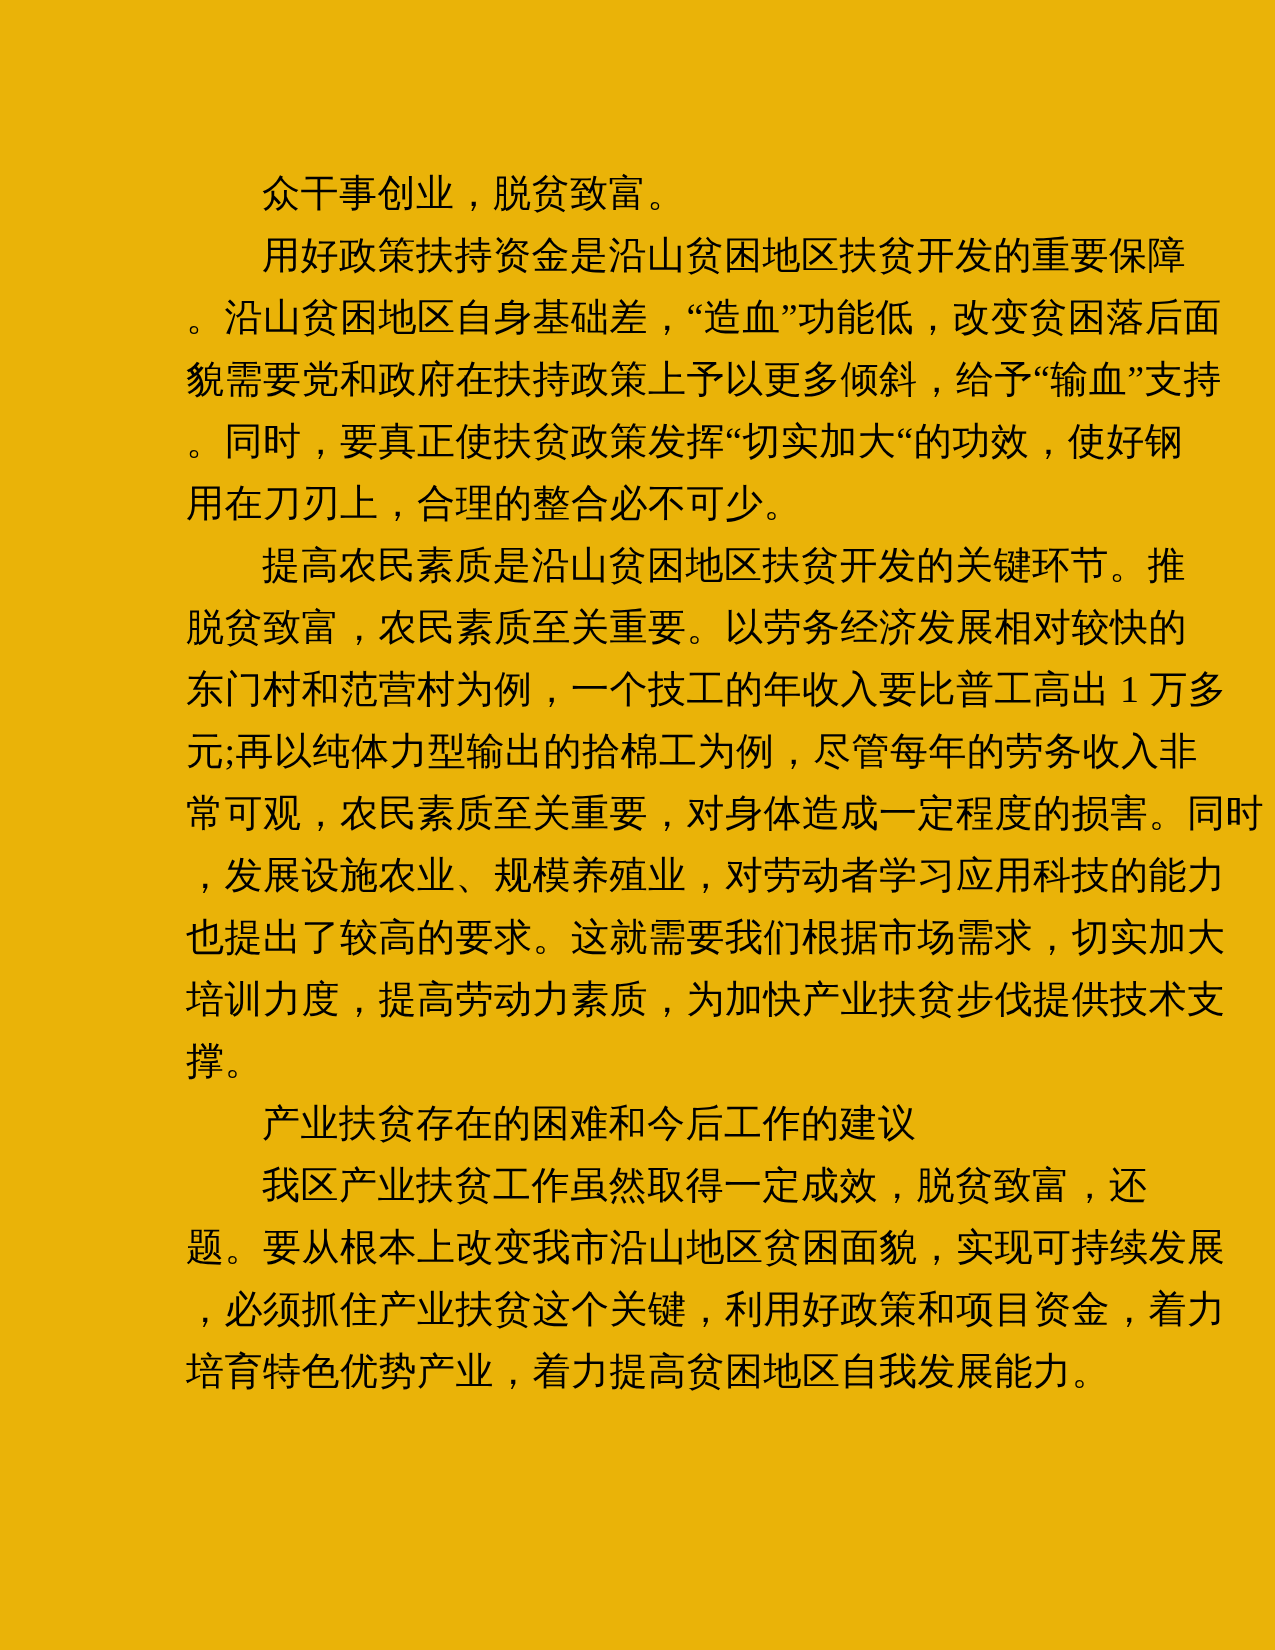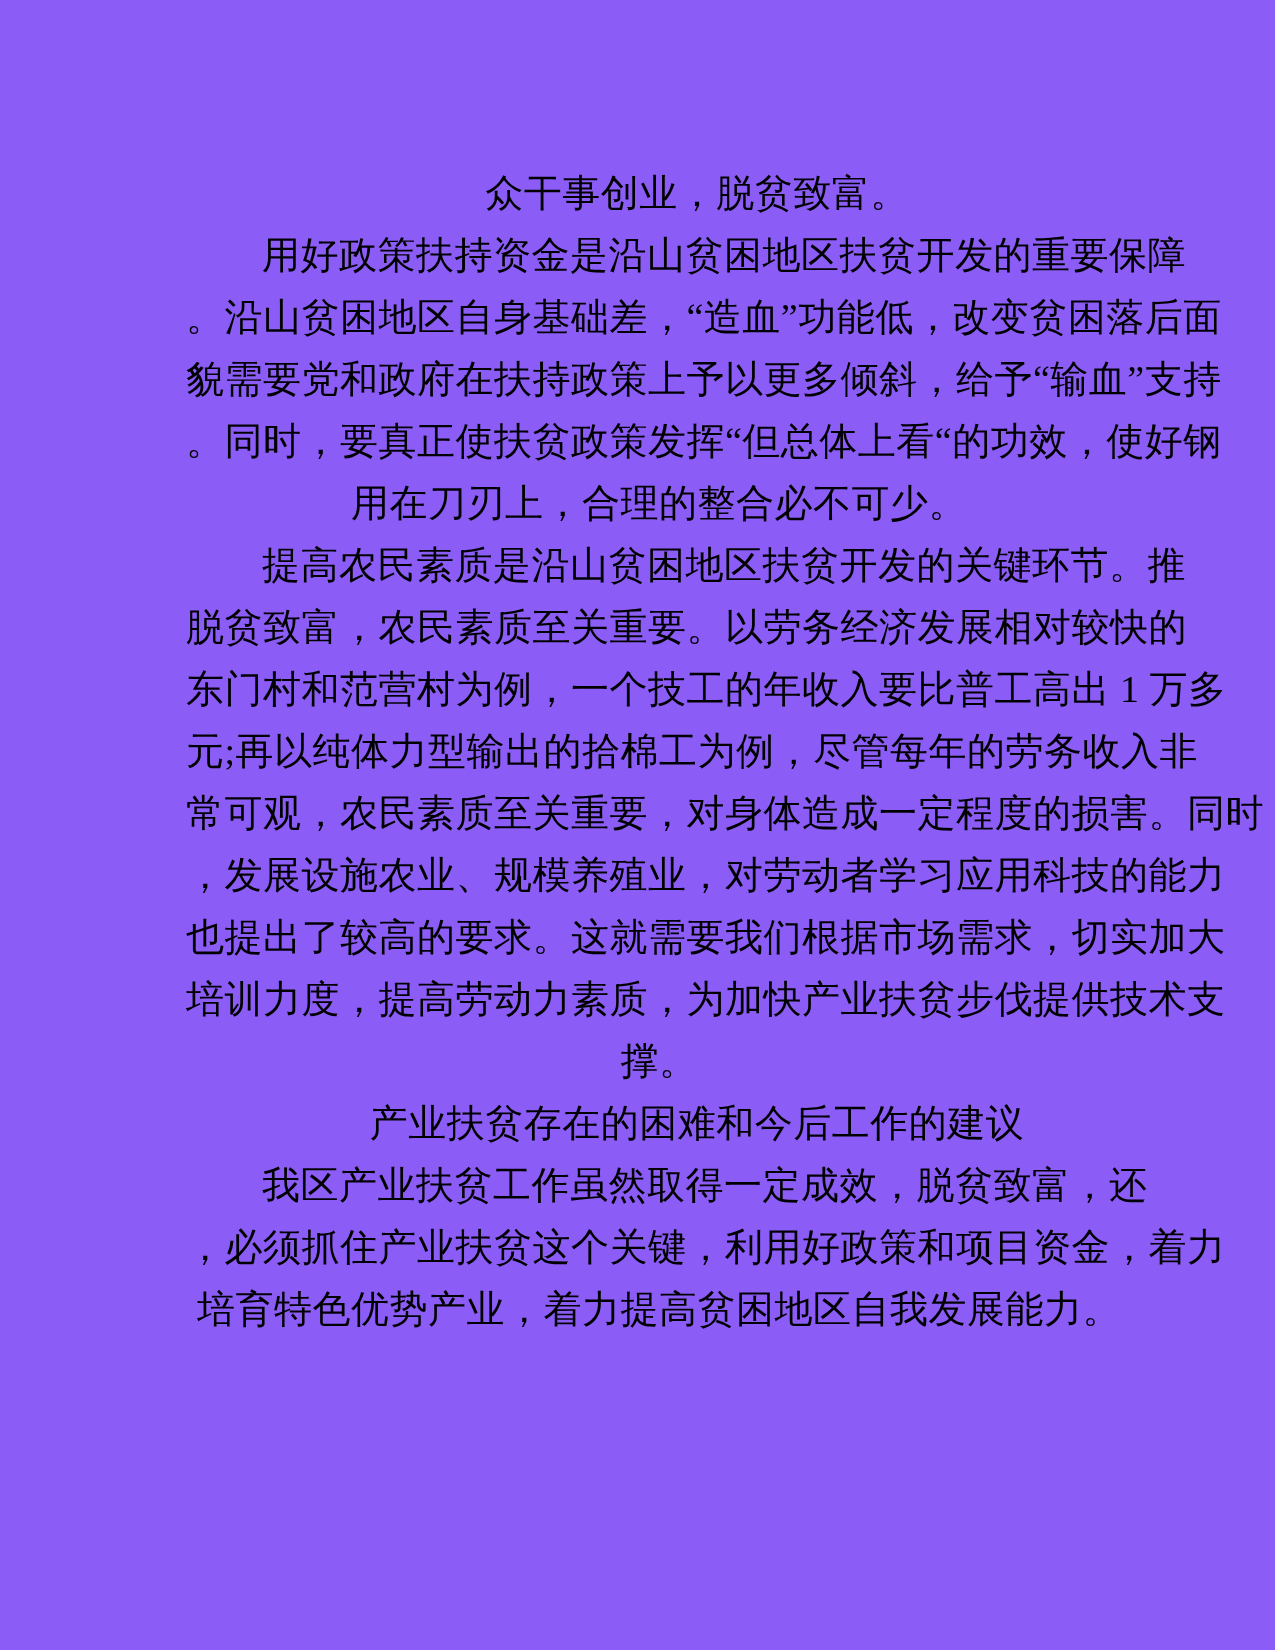--- a/index.html
+++ b/index.html
@@ -13,22 +13,21 @@
     position: relative;
     overflow: hidden;
     font-family: "Liberation Serif", "DejaVu Serif", serif;
   }
   .page {
     position: absolute;
     left: 0;
     top: 0;
     width: 1275px;
     height: 1650px;
-    background: #8b5cf6;
-    text-align: center;
+    background: #eab308;
   }
   .text-block {
     position: absolute;
     left: 186px;
     top: 162px;
     width: 946px;
     color: #000000;
     font-size: 38px;
     font-weight: 400;
   }
@@ -44,29 +43,30 @@
 </style>
 </head>
 <body>
 
 <div class="page">
   <div class="text-block">
     <div class="line indent">众干事创业，脱贫致富。</div>
     <div class="line indent">用好政策扶持资金是沿山贫困地区扶贫开发的重要保障</div>
     <div class="line">。沿山贫困地区自身基础差，“造血”功能低，改变贫困落后面</div>
     <div class="line">貌需要党和政府在扶持政策上予以更多倾斜，给予“输血”支持</div>
-    <div class="line">。同时，要真正使扶贫政策发挥“但总体上看“的功效，使好钢</div>
+    <div class="line">。同时，要真正使扶贫政策发挥“切实加大“的功效，使好钢</div>
     <div class="line">用在刀刃上，合理的整合必不可少。</div>
     <div class="line indent">提高农民素质是沿山贫困地区扶贫开发的关键环节。推</div>
     <div class="line">脱贫致富，农民素质至关重要。以劳务经济发展相对较快的</div>
     <div class="line">东门村和范营村为例，一个技工的年收入要比普工高出 1 万多</div>
     <div class="line">元;再以纯体力型输出的拾棉工为例，尽管每年的劳务收入非</div>
     <div class="line">常可观，农民素质至关重要，对身体造成一定程度的损害。同时</div>
     <div class="line">，发展设施农业、规模养殖业，对劳动者学习应用科技的能力</div>
     <div class="line">也提出了较高的要求。这就需要我们根据市场需求，切实加大</div>
     <div class="line">培训力度，提高劳动力素质，为加快产业扶贫步伐提供技术支</div>
     <div class="line">撑。</div>
     <div class="line indent">产业扶贫存在的困难和今后工作的建议</div>
     <div class="line indent">我区产业扶贫工作虽然取得一定成效，脱贫致富，还</div>
+    <div class="line">题。要从根本上改变我市沿山地区贫困面貌，实现可持续发展</div>
     <div class="line">，必须抓住产业扶贫这个关键，利用好政策和项目资金，着力</div>
     <div class="line">培育特色优势产业，着力提高贫困地区自我发展能力。</div>
   </div>
 </div>
 
 </body></html>

